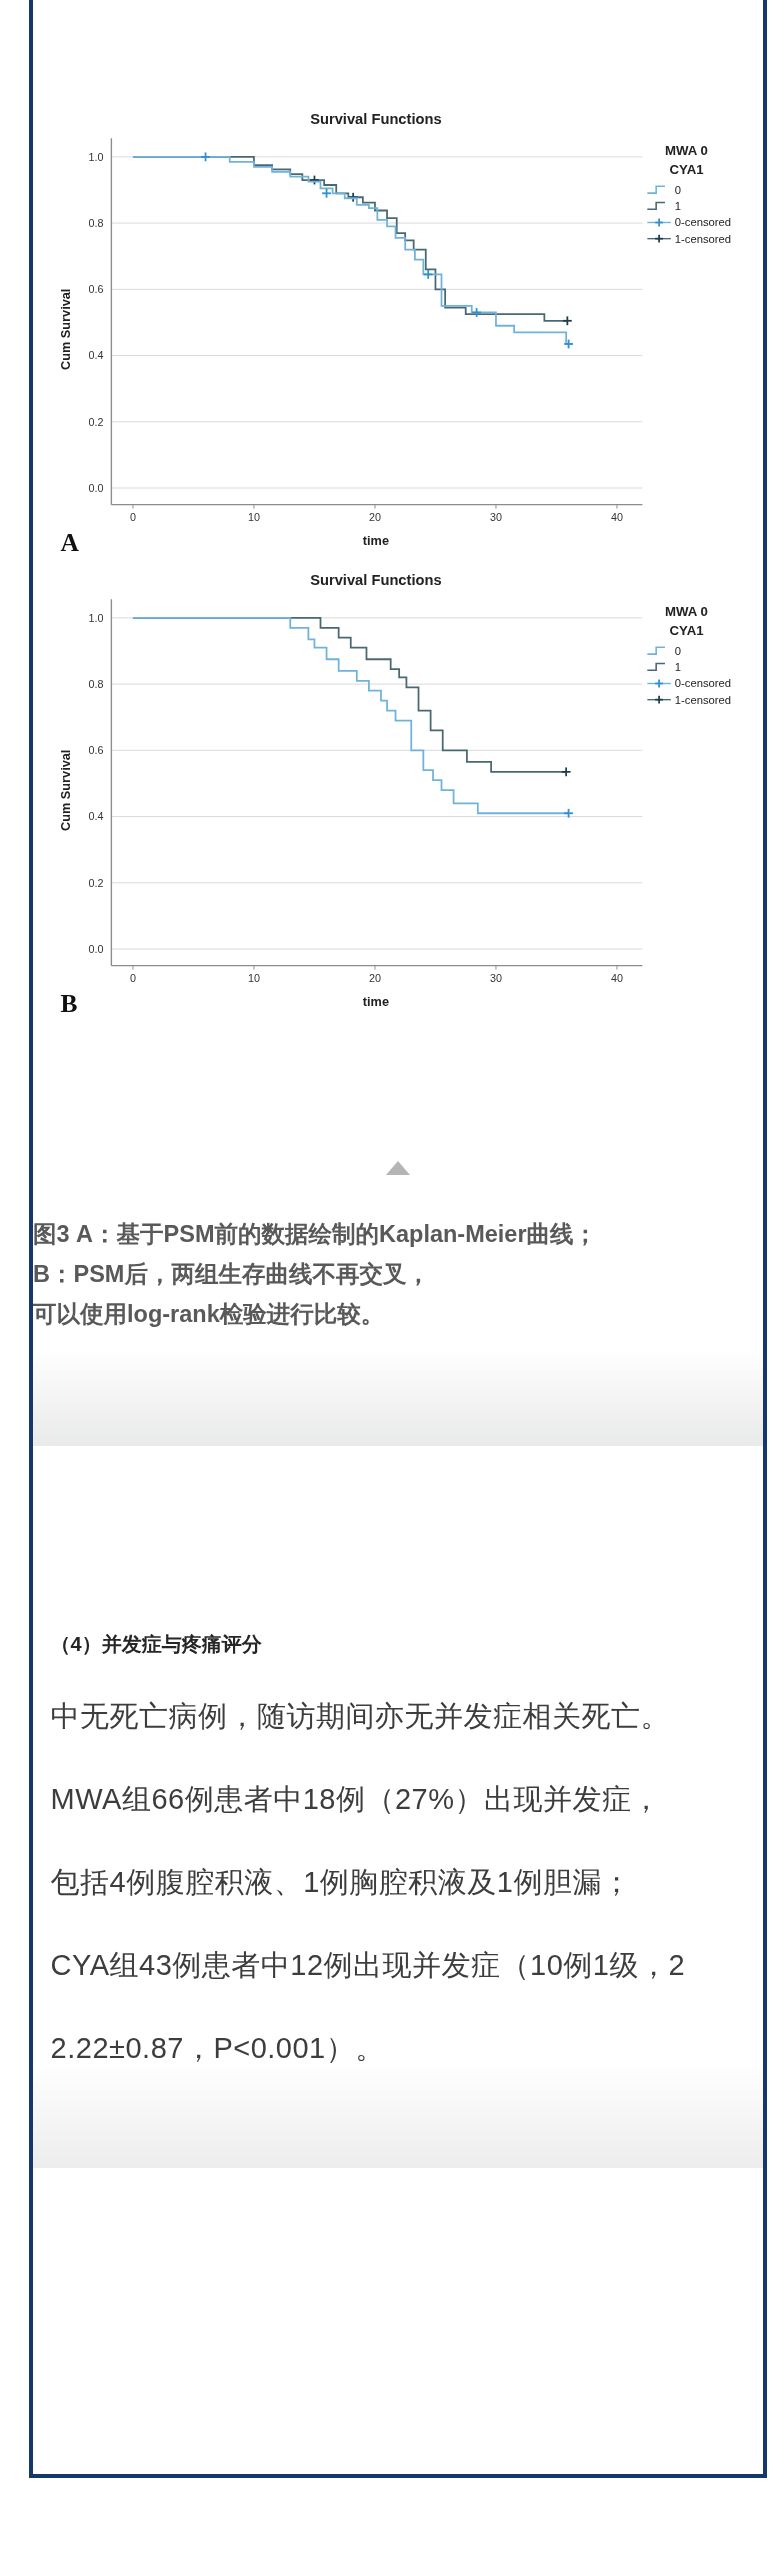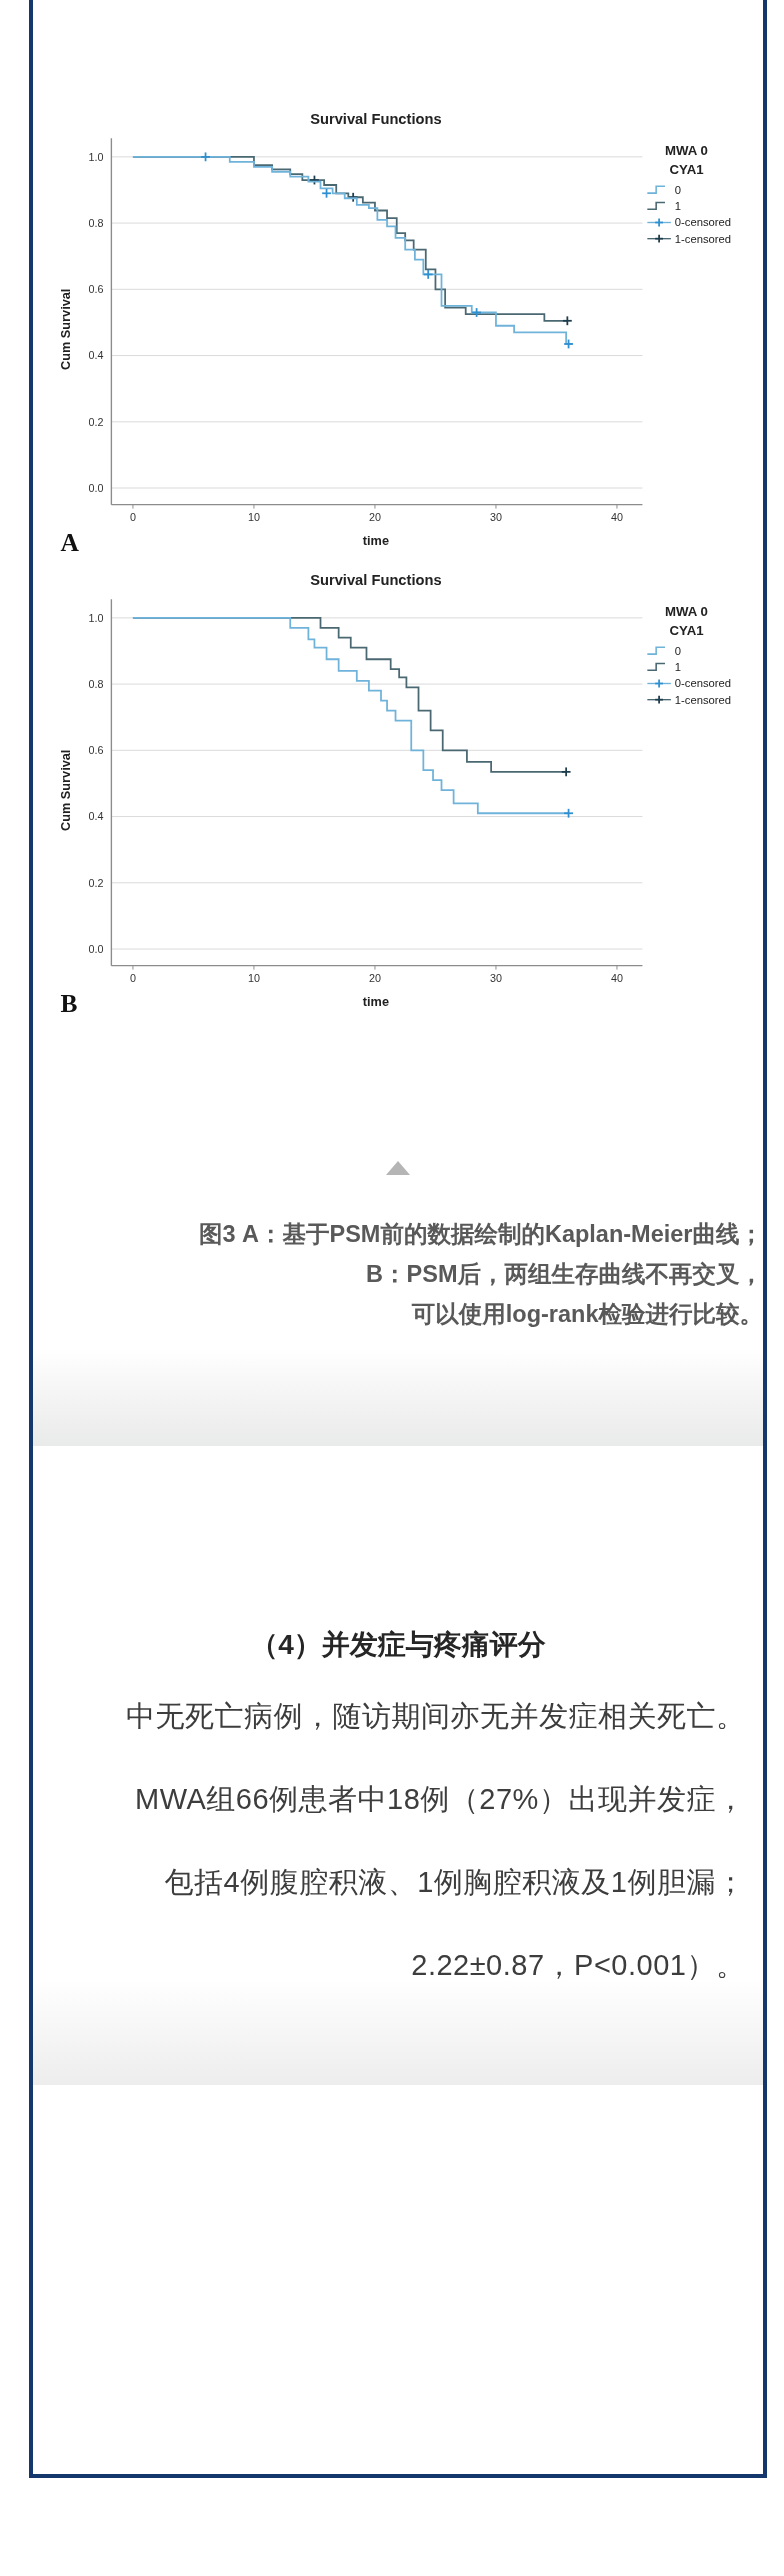--- a/index.html
+++ b/index.html
@@ -14,33 +14,33 @@
   .card-inner { padding-top:84px; }
   svg.km { display:block; }
   #chartB { margin-top:-9.8px; }
   .collapse-tri {
     width:0; height:0; margin:145px auto 0;
     border-left:12.7px solid transparent; border-right:12.7px solid transparent;
     border-bottom:14.7px solid #b5b5b5;
     cursor:pointer;
   }
   .caption {
-    margin-top:39px; text-align:right;
+    margin-top:39px; text-align:left;
     color:#595959; font-weight:bold; font-size:23.5px; line-height:40px;
     font-family:"Liberation Sans", sans-serif;
   }
   .divider-band {
     margin-top:13.7px; height:98px;
     background:linear-gradient(to bottom, #ffffff 0%, #f3f3f4 55%, #e9eaea 100%);
   }
   .section-heading {
     margin:176px 17.6px 0; color:#262626; font-weight:bold;
-    font-size:28px; line-height:45px;text-align:center;
+    font-size:20px; line-height:45px;
   }
-  .para { margin:7.8px 17.6px 0; color:#3d3d3d; font-size:29px; letter-spacing:0.5px;text-align:right; }
+  .para { margin:7.8px 17.6px 0; color:#3d3d3d; font-size:29px; letter-spacing:0.5px; }
   .para .line { height:83px; line-height:83px; white-space:nowrap; overflow:hidden; }
   .bottom-band {
     margin-top:-29px; height:107px;
     background:linear-gradient(to bottom, rgba(255,255,255,0) 0%, #ededee 100%);
   }
 </style>
 </head>
 <body>
 
 <div class="page">
@@ -171,20 +171,21 @@
       </figure>
 
       <div class="divider-band"></div>
 
       <section>
         <h2 class="section-heading">（4）并发症与疼痛评分</h2>
         <div class="para">
           <div class="line">中无死亡病例，随访期间亦无并发症相关死亡。</div>
           <div class="line">MWA组66例患者中18例（27%）出现并发症，</div>
           <div class="line">包括4例腹腔积液、1例胸腔积液及1例胆漏；</div>
+          <div class="line">CYA组43例患者中12例出现并发症（10例1级，2</div>
           <div class="line">2.22±0.87，P&lt;0.001）。</div>
         </div>
       </section>
 
       <div class="bottom-band"></div>
     </div>
   </div>
 </div>
 
 

